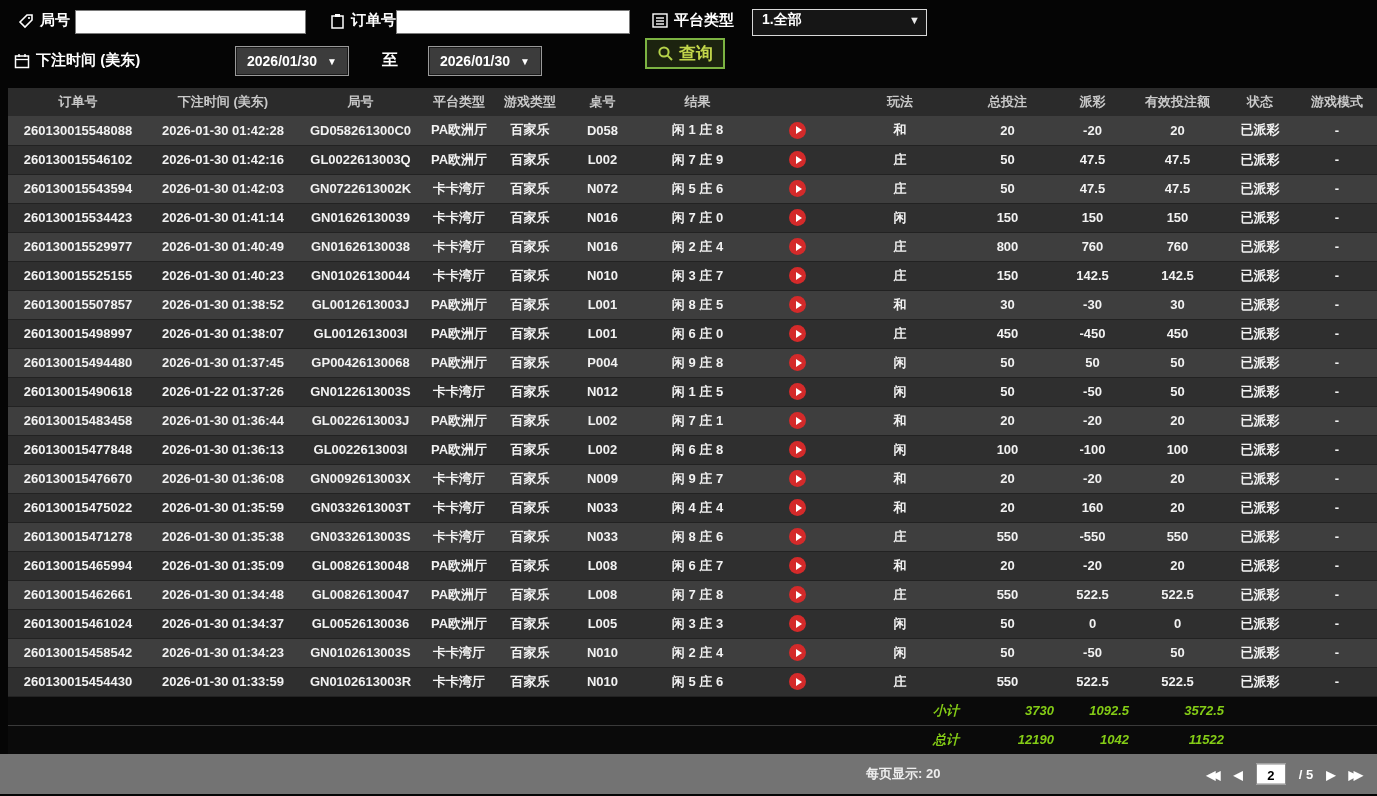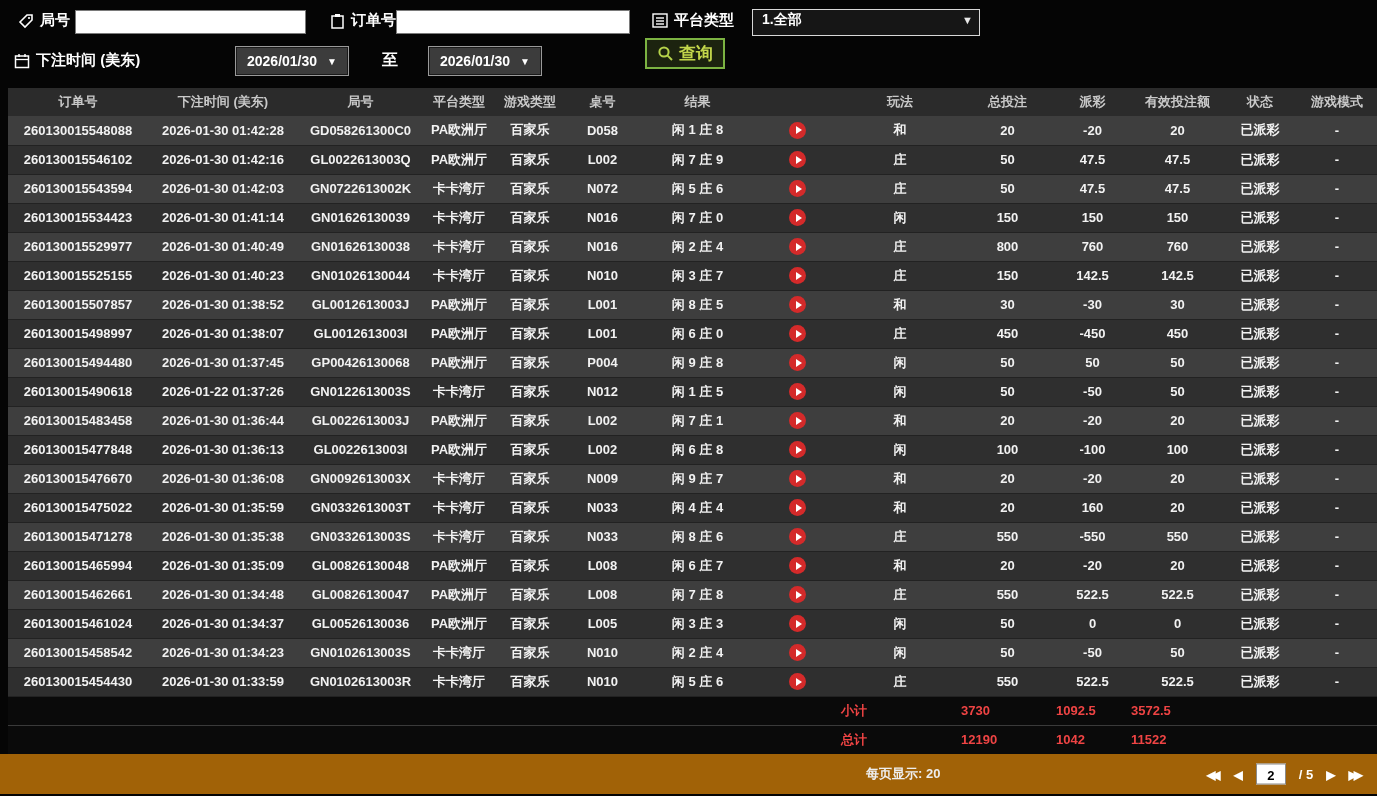--- a/index.html
+++ b/index.html
@@ -15,21 +15,21 @@
   .flabel {
     position:absolute; display:flex; align-items:center; gap:6px;
     font-size:15px; font-weight:bold; color:#ffffff; white-space:nowrap;
   }
   .flabel svg { display:block; }
   .text-input {
     position:absolute; height:24px; background:#ffffff; border:1px solid #7a7a7a;
     font-size:14px; padding:0 6px; color:#111; outline:none;
   }
   .select-box {
-    position:absolute; height:27px; width:228px; background:#161616;
+    position:absolute; height:27px; width:175px; background:#161616;
     border:1px solid #d8d8d8; display:flex; align-items:center;
     justify-content:space-between; padding:0 6px 5px 9px;
     font-size:14px; font-weight:bold; color:#fff; cursor:pointer;
   }
   .select-box .arrow { font-size:11px; color:#e8e8e8; }
   .date-btn {
     position:absolute; height:30px; background:#3c3c3c; border:1px solid #9a9a9a;
     box-shadow:0 0 0 1px #1a1a1a inset;
     color:#fff; font-size:14px; font-weight:bold; font-family:inherit;
     display:flex; align-items:center; gap:10px; padding:0 11px; cursor:pointer;
@@ -63,26 +63,26 @@
   .play-circle {
     width:17px; height:17px; border-radius:50%; background:#d42a2a;
     display:inline-flex; align-items:center; justify-content:center;
     cursor:pointer; vertical-align:middle;
   }
   .play-tri {
     width:0; height:0; margin-left:2px;
     border-left:6px solid #fff; border-top:4px solid transparent; border-bottom:4px solid transparent;
   }
   table.records tfoot td {
-    background:#0a0a0a; color:#ef4444; font-weight:bold; height:29px;
-    text-align:left; border-top:1px solid #3a3a3a;
+    background:#0a0a0a; color:#84cc16; font-weight:bold; height:29px;
+    text-align:right; border-top:1px solid #3a3a3a;font-style:italic;
   }
   
   .pagination {
-    position:relative; height:40px; width:100%; background:#a16207;
+    position:relative; height:40px; width:100%; background:#737373;
     font-size:13px; font-weight:bold; color:#eeeeee;
   }
   .pagination .abs { position:absolute; top:50%; transform:translateY(-50%); white-space:nowrap; }
   .pg-nav { display:flex; align-items:center; gap:13px; }
   .nav-btn { color:#ffffff; font-size:12px; cursor:pointer; user-select:none; }
   .nav-btn.dbl { letter-spacing:-4px; padding-right:4px; }
   .page-box {
     display:inline-block; width:30px; height:21px; line-height:21px;
     background:#ffffff; color:#000; text-align:center; border:1px solid #8a8a8a;
     font-size:13px; cursor:text;

